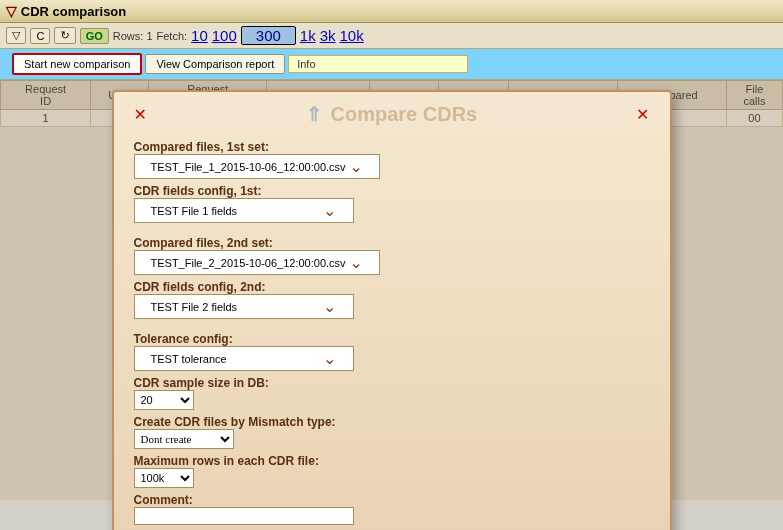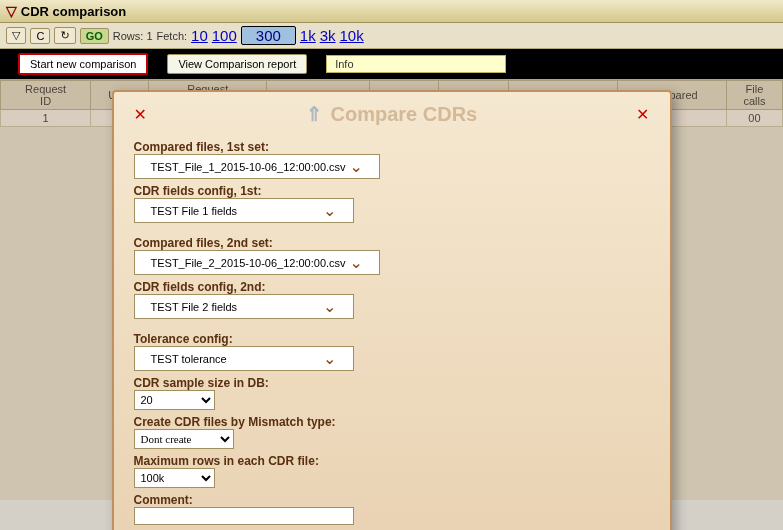--- a/index.html
+++ b/index.html
@@ -66,25 +66,25 @@
       background: #a0c0e0;
       border: 1px solid #000000;
       text-decoration: none;
       color: #000080;
       padding: 0 14px;
       border-radius: 2px;
     }
 
     
     .action-bar {
-      background: #000000;
-      padding: 4px 18px;
-      display: flex;
-      align-items: center;
-      gap: 19px;
+      background: #7dd3fc;
+      padding: 4px 12px;
+      display: flex;
+      align-items: center;
+      gap: 3px;
       border-bottom: 1px solid #b0a878;
       position: relative;
     }
     .action-btn {
       background: #f5f5e8;
       border: 1px solid #a09060;
       padding: 3px 10px;
       cursor: pointer;
       font-size: 11px;
       border-radius: 2px;
@@ -234,21 +234,21 @@
     .form-select-fake .arrow {
       color: #8B4513;
       font-size: 16px;
       margin-left: 4px;
     }
     .form-select-small {
       background: #fff;
       border: 1px solid #a09060;
       padding: 2px 2px;
       font-size: 11px;
-      width: 81px;
+      width: 60px;
       cursor: pointer;
     }
     .form-input {
       background: #fff;
       border: 1px solid #a09060;
       padding: 2px 4px;
       font-size: 11px;
       min-width: 220px;
     }
 

